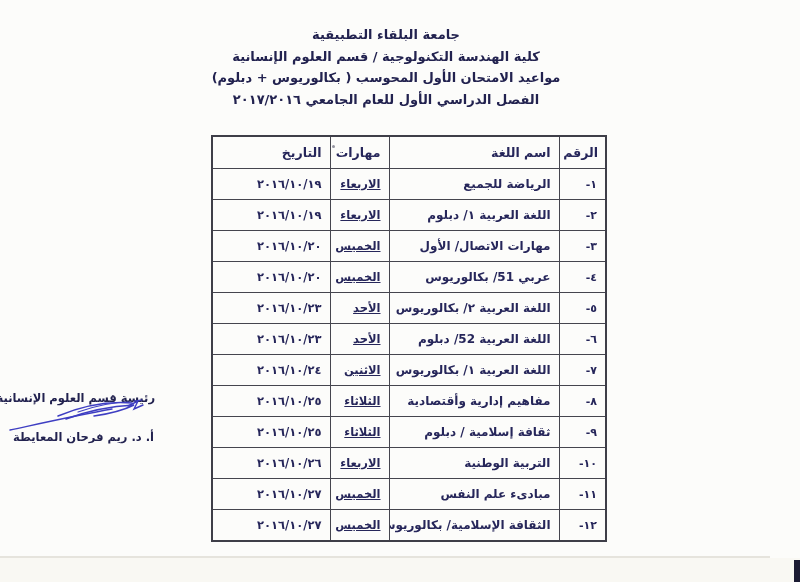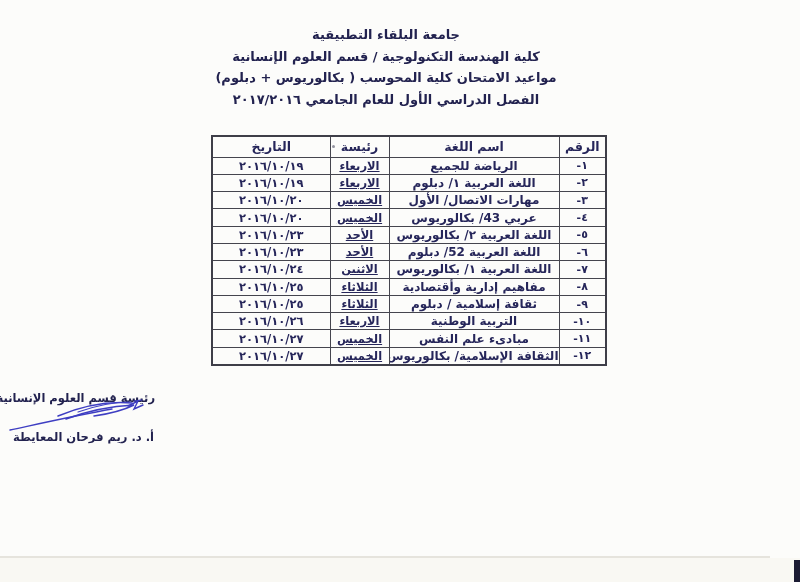--- a/index.html
+++ b/index.html
@@ -40,22 +40,22 @@
     width: 394px;
     direction: rtl;
     border-collapse: collapse;
     table-layout: fixed;
     color: #26265a;
     font-weight: bold;
     border: 2px solid #3e3e48;
   }
   .exam-table th, .exam-table td {
     border: 1px solid #45454e;
-    padding: 0;
-    text-align: center;
+    padding: 8px;
+    text-align: right;
     vertical-align: middle;
     overflow: hidden;
     white-space: nowrap;
   }
   .exam-table thead tr { height: 21px; }
   .exam-table tbody tr { height: 17.3px; }
   .exam-table th { font-size: 12.5px; }
   td.c-num   { font-size: 11px; }
   td.c-subject { font-size: 12px; }
   td.c-day   { font-size: 11.5px; text-decoration: underline; }
@@ -118,36 +118,36 @@
   }
 </style>
 </head>
 <body>
 
 <div class="page">
 
   <div class="doc-header">
     <div>جامعة البلقاء التطبيقية</div>
     <div>كلية الهندسة التكنولوجية / قسم العلوم الإنسانية</div>
-    <div>مواعيد الامتحان كلية المحوسب ( بكالوريوس + دبلوم)</div>
+    <div>مواعيد الامتحان الأول المحوسب ( بكالوريوس + دبلوم)</div>
     <div>الفصل الدراسي الأول للعام الجامعي ٢٠١٧/٢٠١٦</div>
   </div>
 
   <table class="exam-table">
     <colgroup>
       <col style="width:47px">
       <col style="width:170px">
       <col style="width:59px">
       <col style="width:118px">
     </colgroup>
     <thead>
       <tr>
         <th class="c-num">الرقم</th>
         <th class="c-subject">اسم اللغة</th>
-        <th class="c-day">رئيسة</th>
+        <th class="c-day">مهارات</th>
         <th class="c-date">التاريخ</th>
       </tr>
     </thead>
     <tbody>
 
         <tr>
           <td class="c-num">١-</td>
           <td class="c-subject">الرياضة للجميع</td>
           <td class="c-day">الاربعاء</td>
           <td class="c-date">٢٠١٦/١٠/١٩</td>
@@ -162,21 +162,21 @@
 
         <tr>
           <td class="c-num">٣-</td>
           <td class="c-subject">مهارات الاتصال/ الأول</td>
           <td class="c-day">الخميس</td>
           <td class="c-date">٢٠١٦/١٠/٢٠</td>
         </tr>
 
         <tr>
           <td class="c-num">٤-</td>
-          <td class="c-subject">عربي 43/ بكالوريوس</td>
+          <td class="c-subject">عربي 51/ بكالوريوس</td>
           <td class="c-day">الخميس</td>
           <td class="c-date">٢٠١٦/١٠/٢٠</td>
         </tr>
 
         <tr>
           <td class="c-num">٥-</td>
           <td class="c-subject">اللغة العربية ٢/ بكالوريوس</td>
           <td class="c-day">الأحد</td>
           <td class="c-date">٢٠١٦/١٠/٢٣</td>
         </tr>

